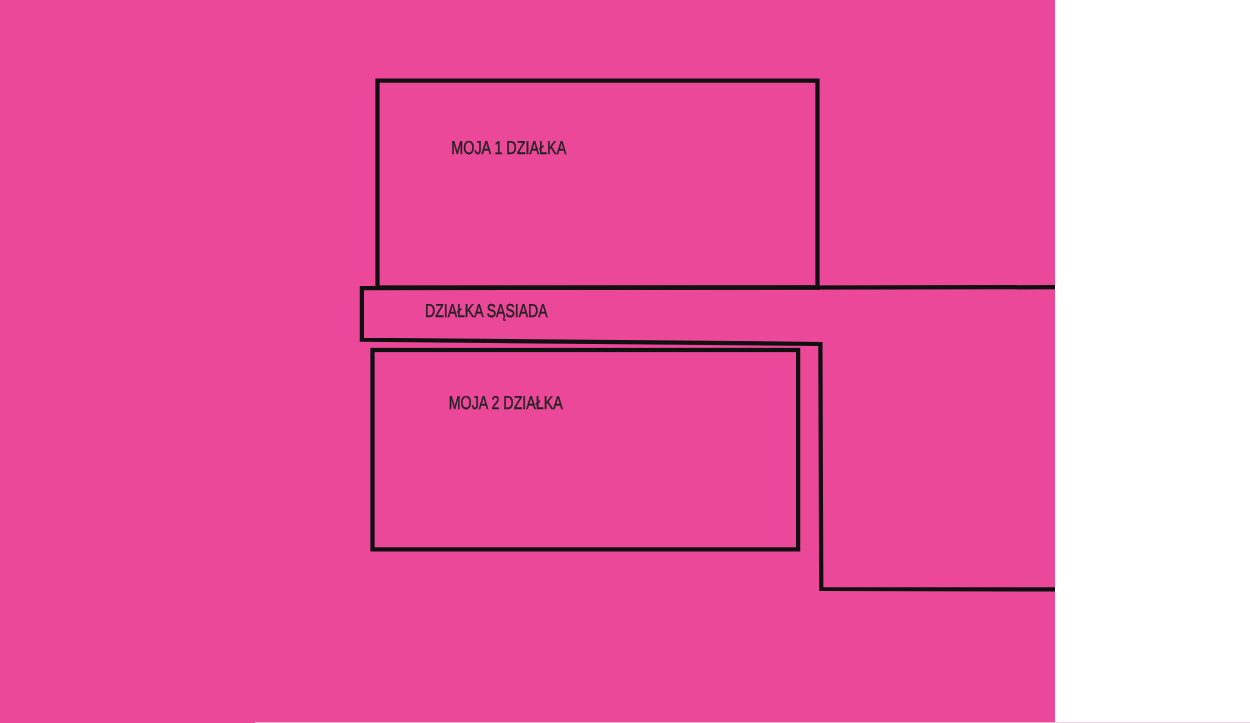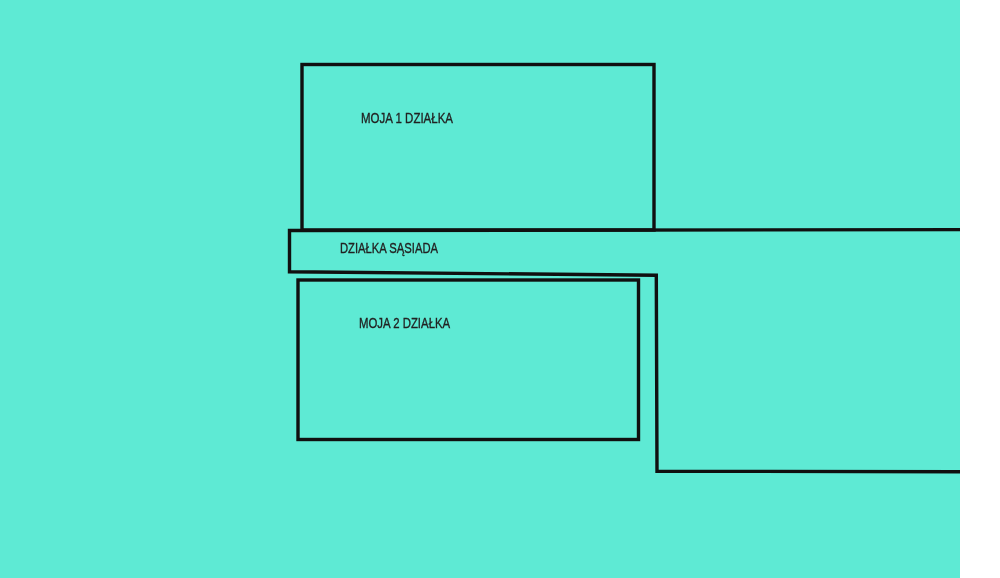--- a/index.html
+++ b/index.html
@@ -1,16 +1,16 @@
 <!DOCTYPE html>
 <html><head>
 <meta charset="utf-8">
 <style>
   html,body{margin:0;padding:0;background:#ffffff;}
-  .page{position:relative;width:960px;height:578px;background:#5eead4;overflow:hidden;}
+  .page{position:relative;width:844px;height:578px;background:#ec4899;overflow:hidden;}
   svg{position:absolute;left:0;top:0;filter:blur(0.33px);}
   text{font-family:"Liberation Sans",sans-serif;fill:#222;stroke:#222;stroke-width:0.35px;}
 </style>
 </head>
 <body>
 <div class="page">
 <svg width="1000" height="578" viewBox="0 0 1000 578">
   <g fill="none" stroke="#101010" stroke-width="3.4" stroke-linejoin="miter">
 
     <polygon points="289.5,230.5 965.5,229.6 965.5,471.7 657,471.2 656.3,275.2 289.5,271.8"></polygon>

